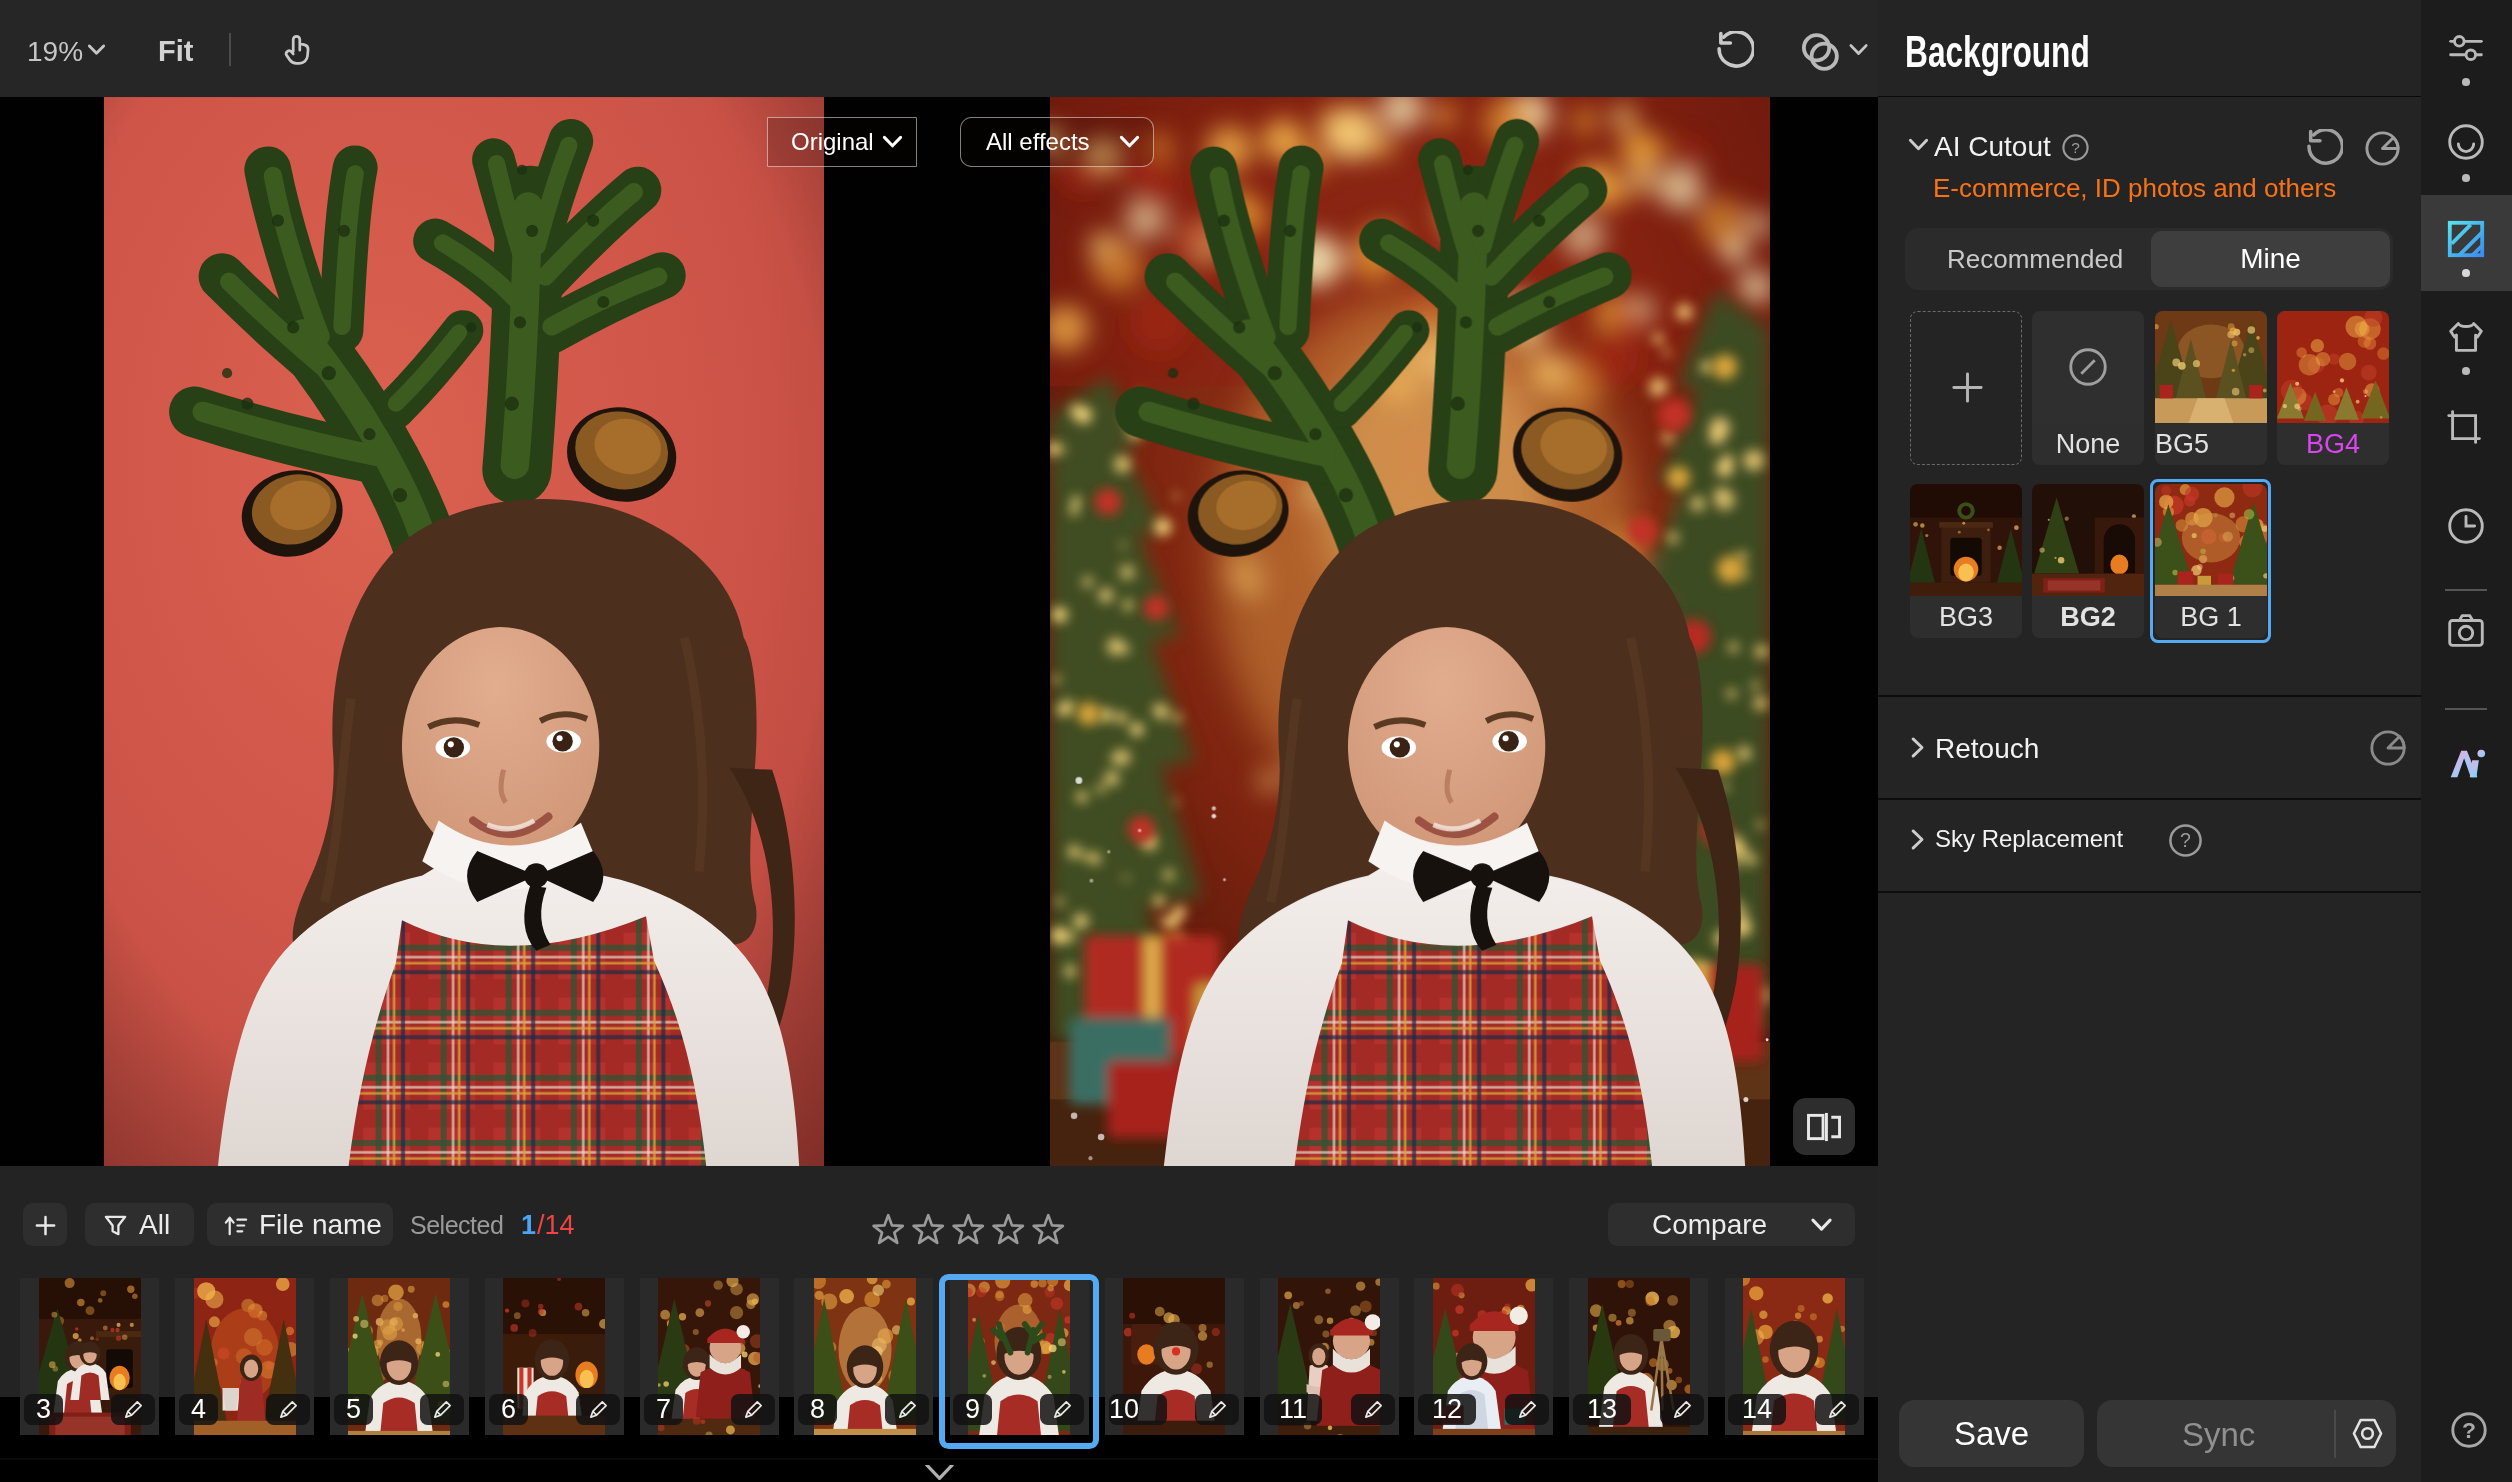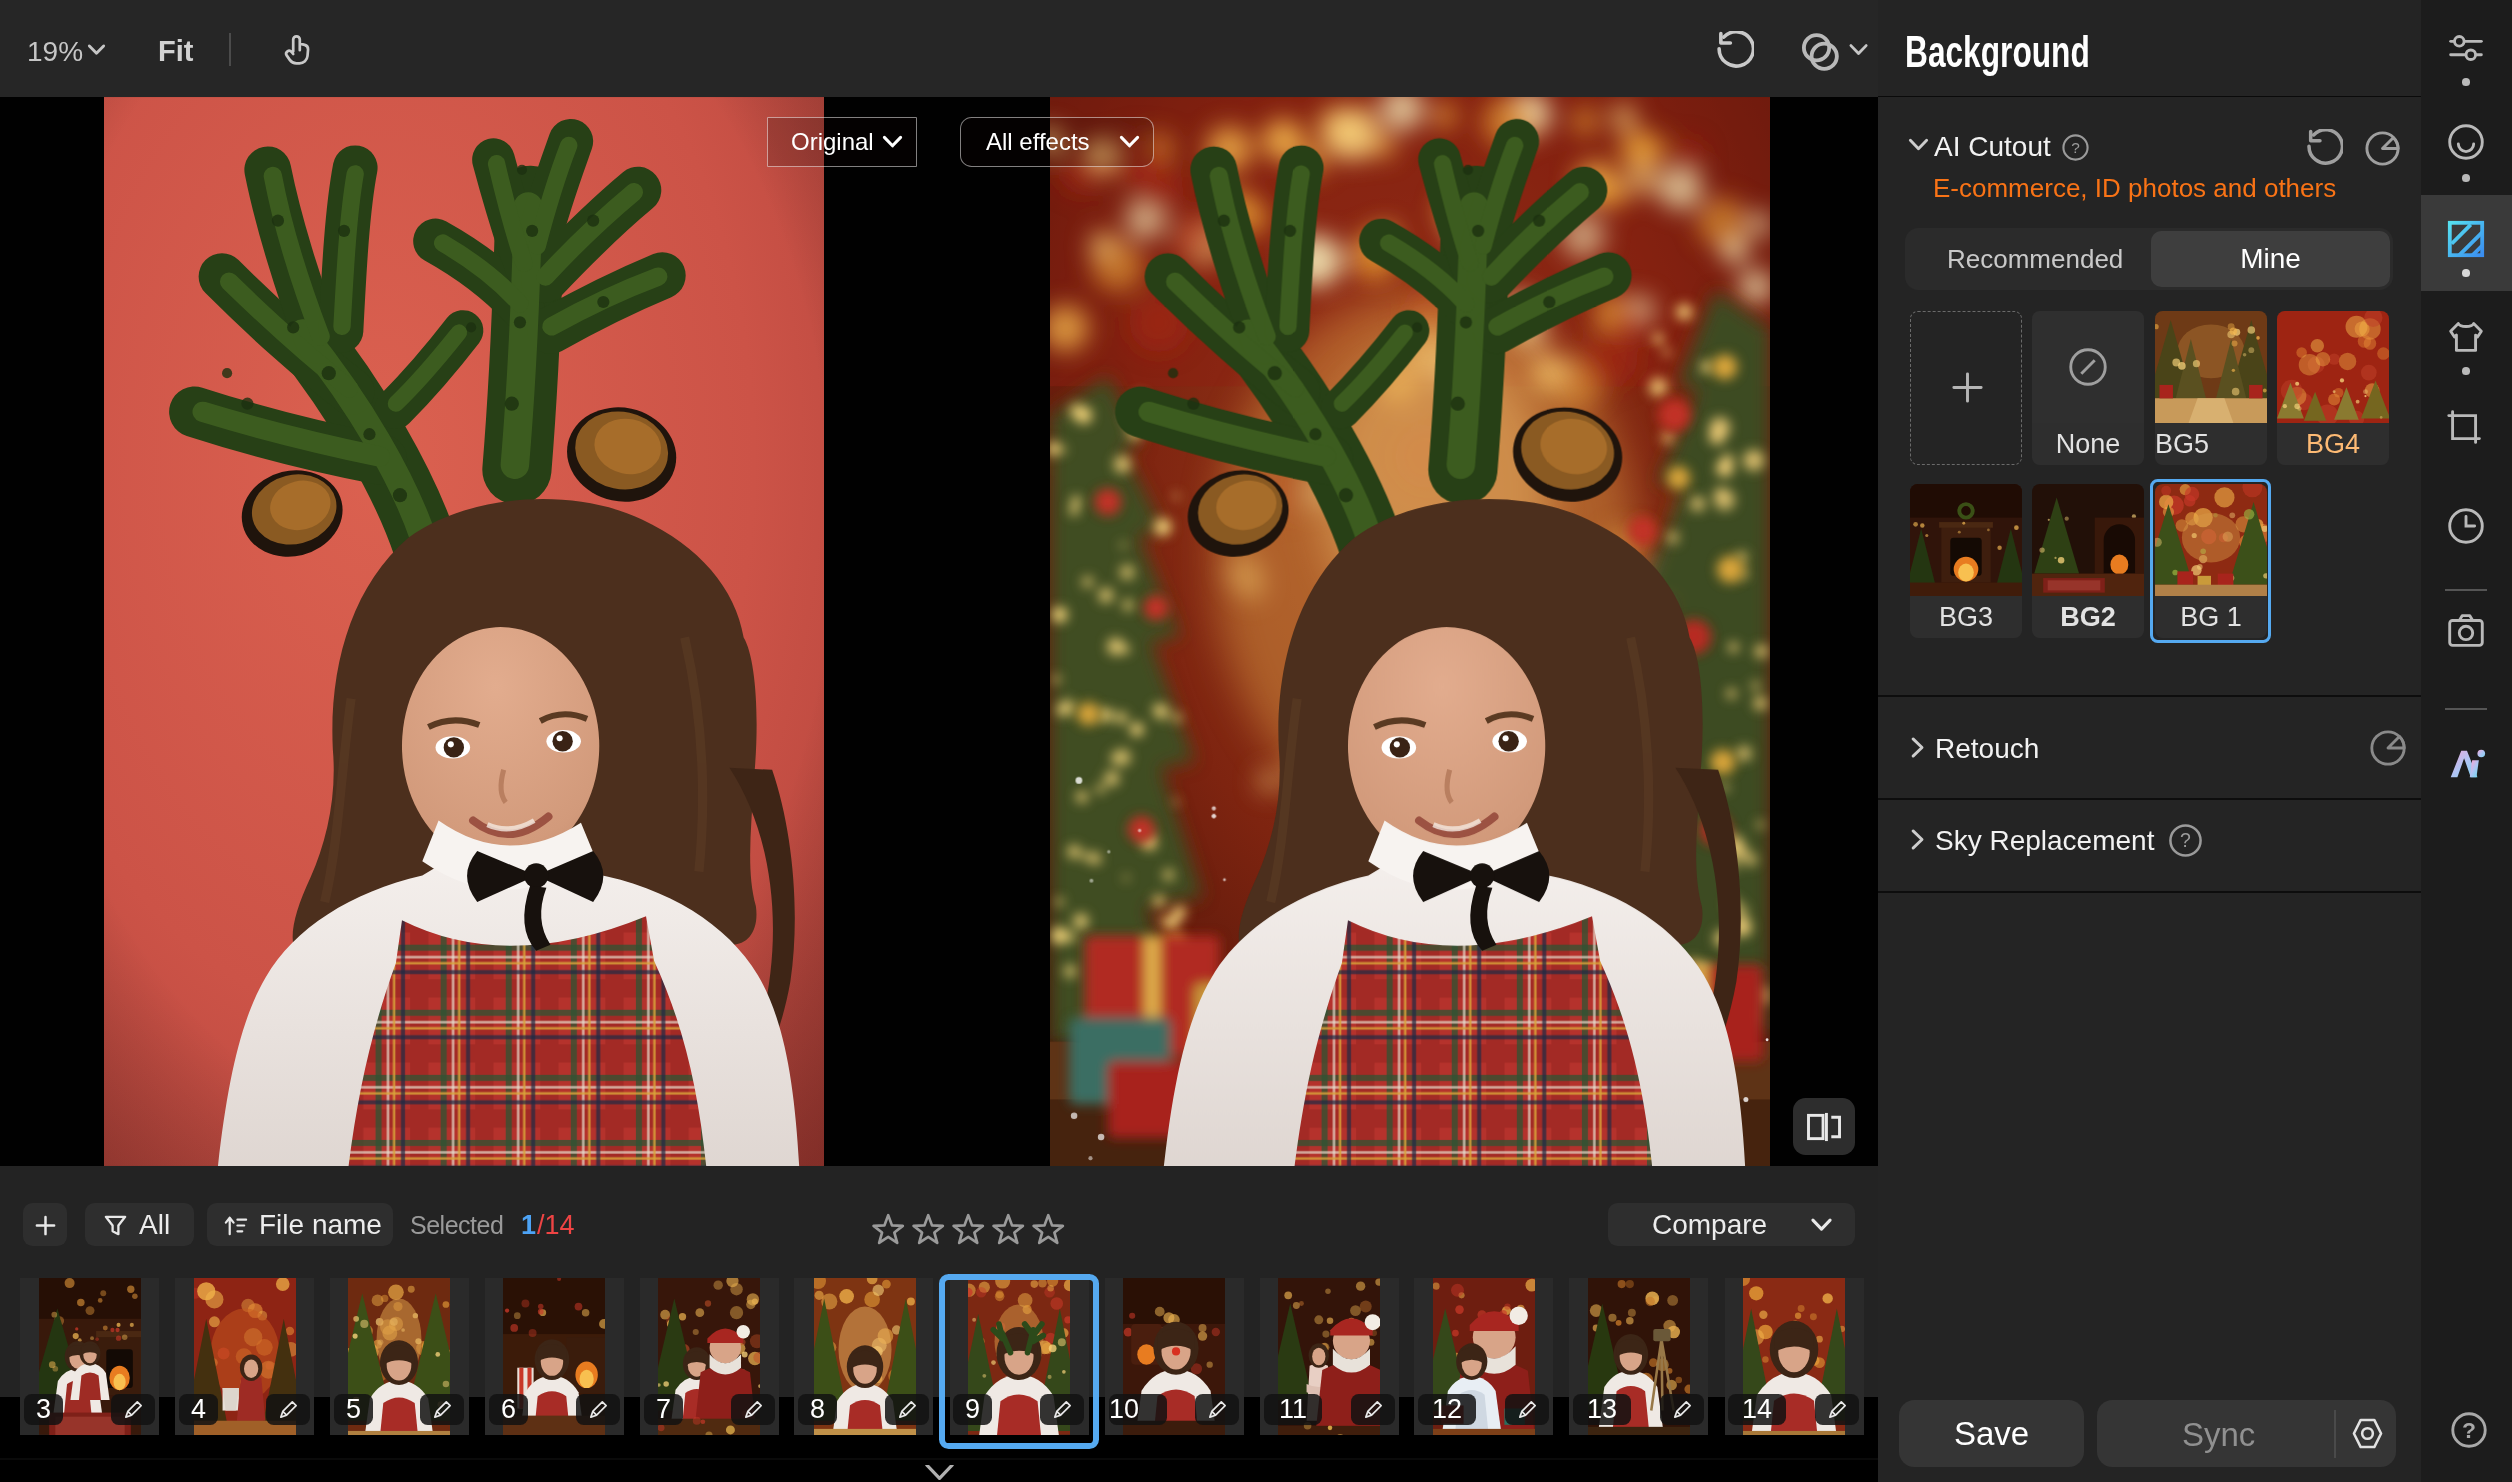--- a/index.html
+++ b/index.html
@@ -1266,21 +1266,21 @@
             <circle cx="79" cy="76" r="1.0" fill="#f6d27a" opacity="0.80"></circle>
             <circle cx="51" cy="72" r="1.3" fill="#f6d27a" opacity="0.63"></circle>
             <circle cx="18" cy="65" r="1.8" fill="#f6d27a" opacity="0.78"></circle>
             <circle cx="20" cy="87" r="2.0" fill="#f6d27a" opacity="0.43"></circle>
             <circle cx="79" cy="72" r="2.2" fill="#f6d27a" opacity="0.41"></circle>
             <circle cx="7" cy="85" r="1.9" fill="#f6d27a" opacity="0.70"></circle>
             <circle cx="58" cy="62" r="1.9" fill="#f6d27a" opacity="0.79"></circle>
             <circle cx="18" cy="85" r="2.5" fill="#f6d27a" opacity="0.67"></circle>
           </g>
         </svg></div>
-      <div class="abs" style="left:0;top:112px;width:112px;height:42px;background:#2e2e2e;border-radius:0 0 7.7px 7.7px;text-align:center;line-height:42px;font-size:27px;color:#fdba74;">BG4</div>
+      <div class="abs" style="left:0;top:112px;width:112px;height:42px;background:#2e2e2e;border-radius:0 0 7.7px 7.7px;text-align:center;line-height:42px;font-size:27px;color:#d946ef;">BG4</div>
     </div>
 <div class="abs" style="left:32px;top:484px;width:112px;height:154px;">
       <div class="abs" style="left:0;top:0;width:112px;height:112px;border-radius:7.7px 7.7px 0 0;overflow:hidden;"><svg width="112" height="112" viewBox="0 0 100 100" preserveAspectRatio="none">
           <rect width="100" height="100.0" fill="#30140a"></rect>
           <rect width="100" height="30" fill="#200c04"></rect>
           <rect x="28" y="38" width="44" height="50" fill="#3e1e0e"></rect>
           <rect x="36" y="48" width="28" height="34" rx="3" fill="#140a04"></rect>
           <ellipse cx="50" cy="76" rx="11" ry="11" fill="#e87c20"></ellipse>
           <ellipse cx="50" cy="79" rx="7" ry="8" fill="#f8c050"></ellipse>
           <rect x="26" y="34" width="48" height="5" fill="#4a2812"></rect>
@@ -1384,21 +1384,21 @@
     </svg>
 <span class="abs" style="left:57px;top:733px;font-size:28px;color:#f2f2f2;">Retouch</span>
 <svg class="abs" style="left:490px;top:728px" width="40" height="40" viewBox="0 0 42 42">
 <circle cx="21" cy="21" r="17" fill="none" stroke="#8a8a8a" stroke-width="3"></circle>
 <path d="M21,21 L33,9 A17,17 0 0 1 38,21 Z" fill="none" stroke="#8a8a8a" stroke-width="3" stroke-linejoin="round"></path>
 </svg>
 <div class="abs" style="left:0;top:798px;width:543px;height:1.9px;background:#0d0d0d;"></div>
 <svg class="abs" style="left:30px;top:827px" width="21" height="25" viewBox="0 0 22 26">
       <path d="M5.3,4.0 L14.7,13.0 L5.3,22.0" stroke="#cdcdcd" stroke-width="3" fill="none" stroke-linecap="round" stroke-linejoin="round"></path>
     </svg>
-<span class="abs" style="left:57px;top:825px;font-size:28px;color:#f2f2f2;">Sky Replacement</span>
+<span class="abs" style="left:57px;top:825px;font-size:24px;color:#f2f2f2;">Sky Replacement</span>
 <svg class="abs" style="left:289px;top:822px" width="37" height="37" viewBox="0 0 38 38">
       <circle cx="19" cy="19" r="15.5" fill="none" stroke="#9a9a9a" stroke-width="2.6"></circle>
       <text x="19" y="26" font-size="20" fill="#9a9a9a" text-anchor="middle" font-family="Liberation Sans">?</text>
     </svg>
 <div class="abs" style="left:0;top:891px;width:543px;height:1.9px;background:#0d0d0d;"></div>
 <div class="abs" style="left:21px;top:1400px;width:185px;height:67px;background:#353535;border-radius:15.4px;text-align:center;line-height:67px;font-size:33px;color:#fff;">Save</div>
 <div class="abs" style="left:219px;top:1400px;width:299px;height:67px;background:#353535;border-radius:15.4px;">
       <span class="abs" style="left:85px;top:16.4px;font-size:33px;color:#909090;">Sync</span>
       <div class="abs" style="left:237px;top:9.6px;width:1.9px;height:48px;background:#4a4a4a;"></div>
       <svg class="abs" style="left:253px;top:17.4px" width="35" height="33" viewBox="0 0 36 34">

